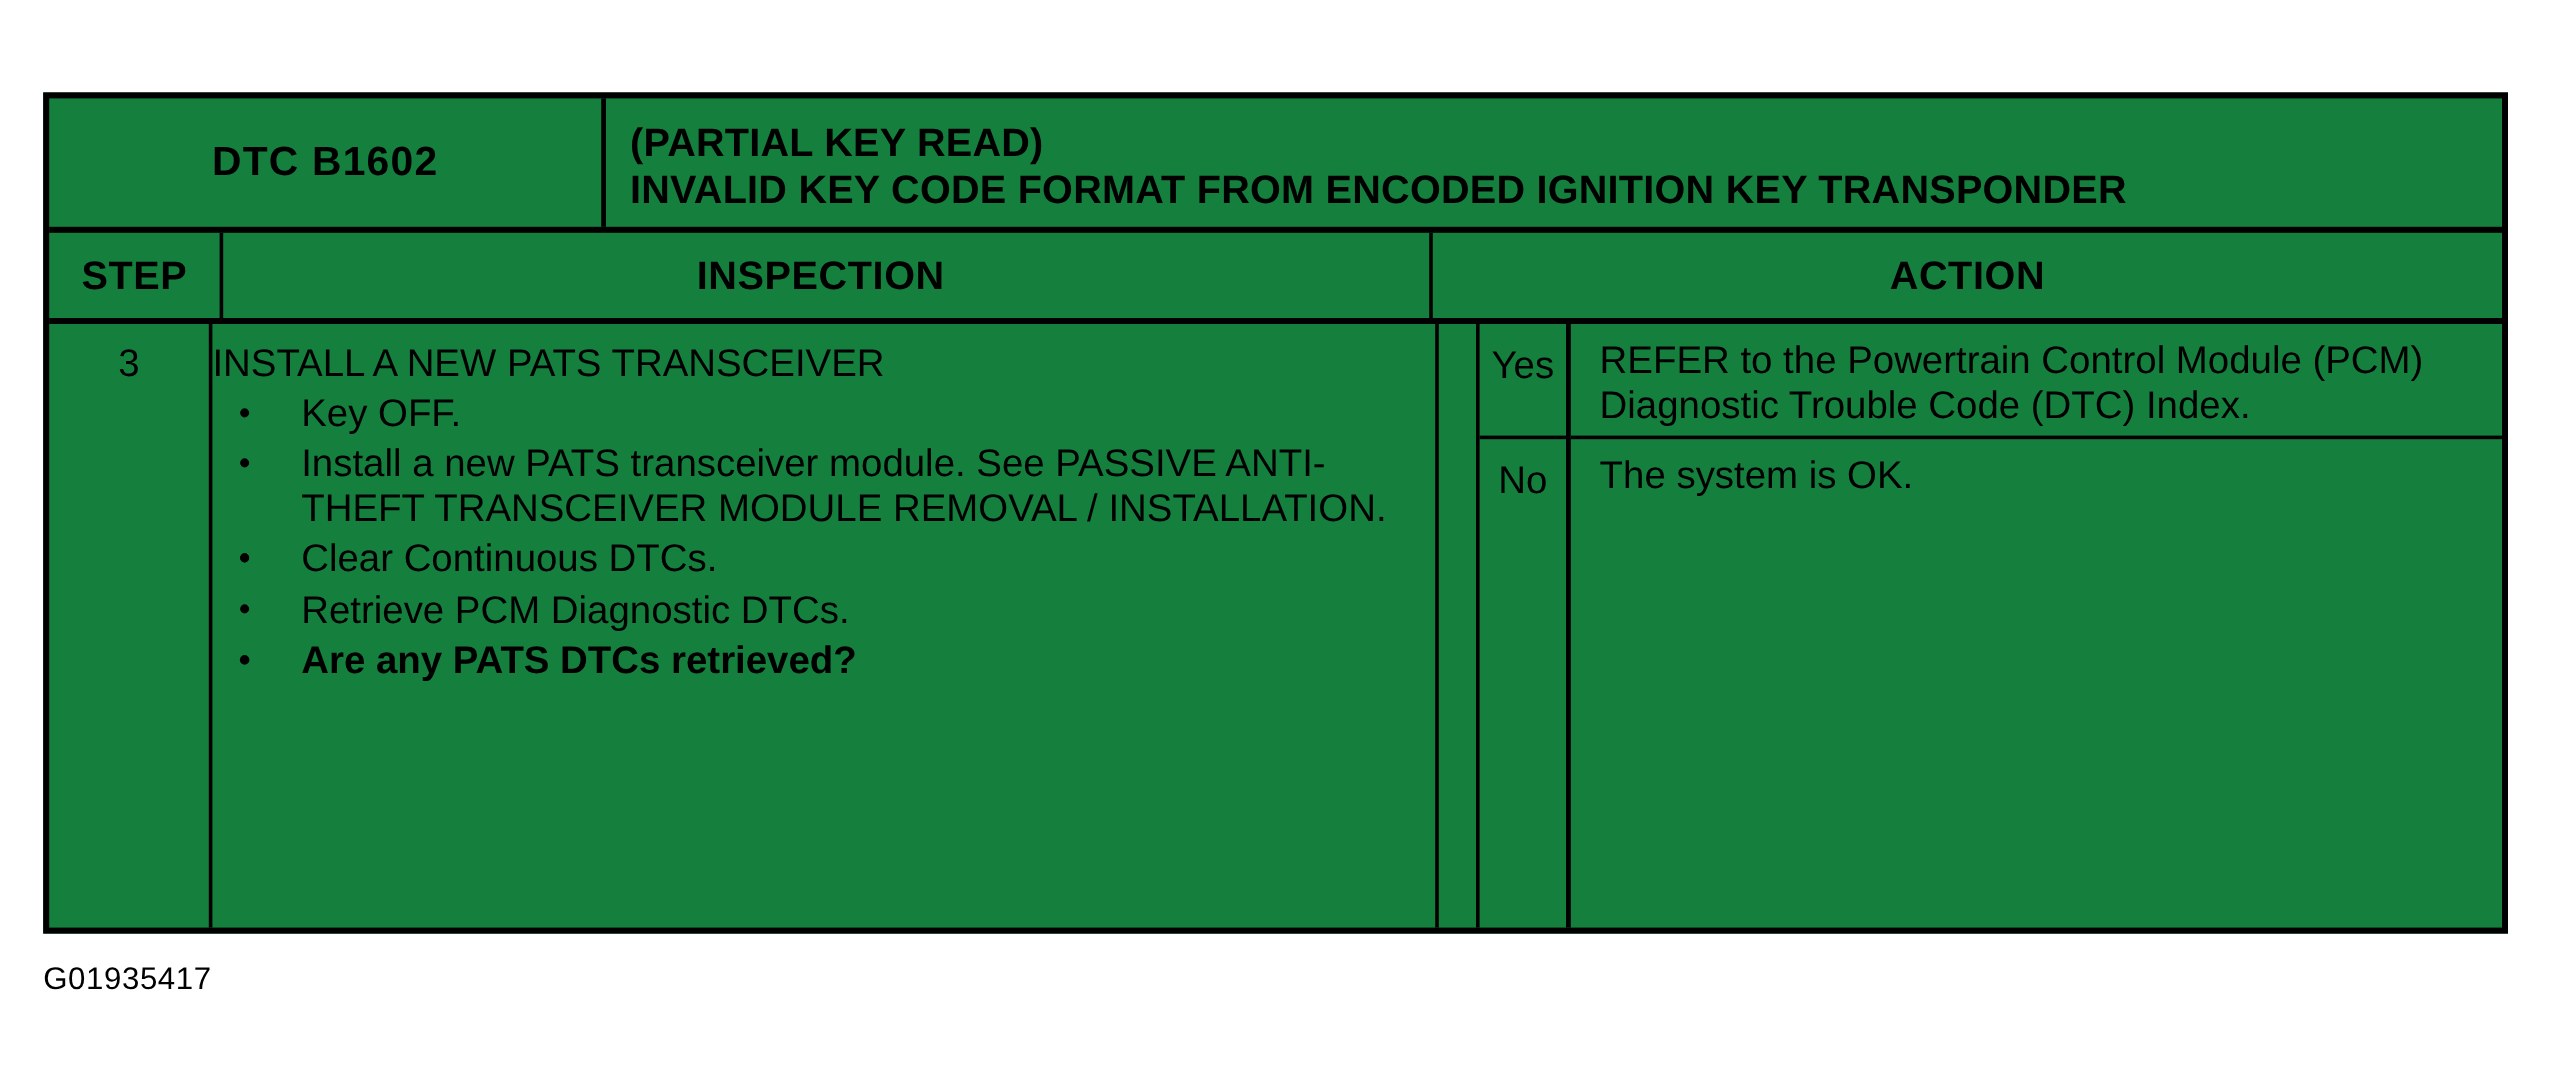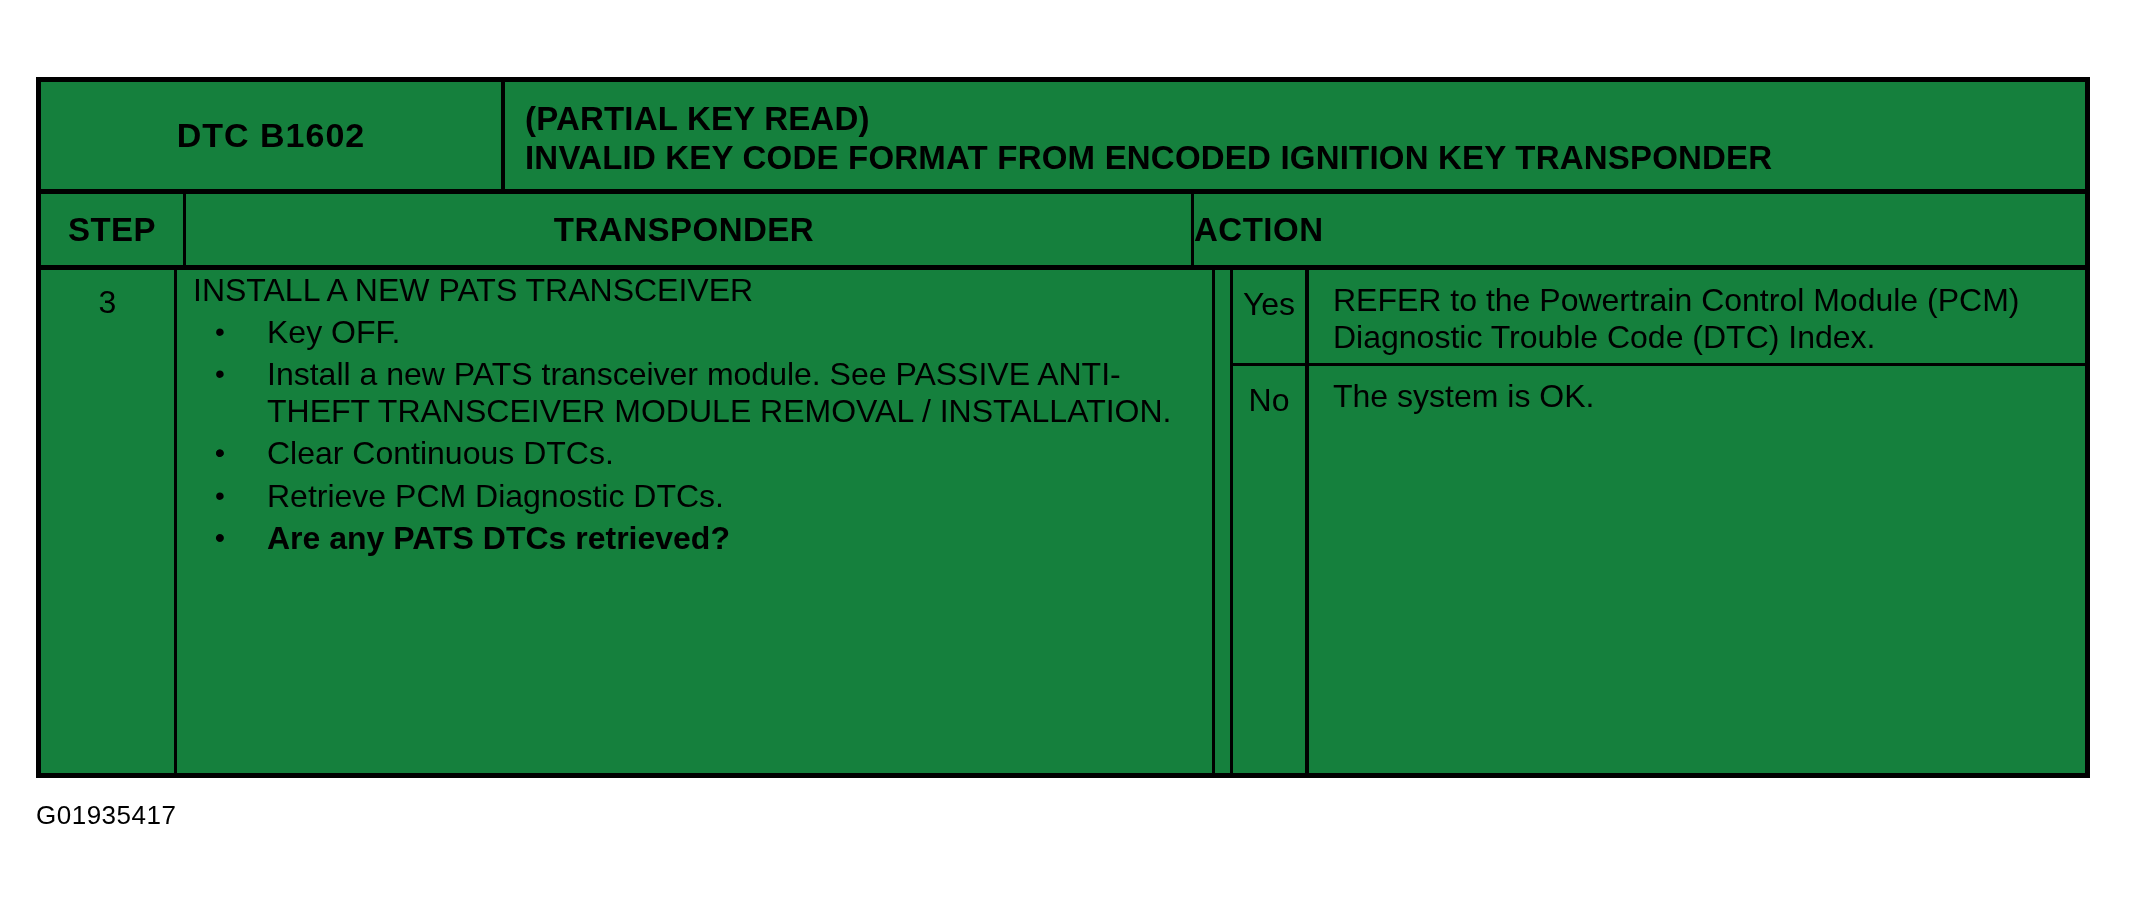--- a/index.html
+++ b/index.html
@@ -111,21 +111,21 @@
     height: 100%;
     box-sizing: border-box;
     border-right: 3px solid #000;
     display: flex; align-items: center; justify-content: center;
   }
   .colhdr-action {
     position: absolute;
     left: 1153px; top: 0;
     right: 0; height: 100%;
     box-sizing: border-box;
-    display: flex; align-items: center; justify-content: flex-start; border-radius: 25px;
+    display: flex; align-items: center; justify-content: center; border-radius: 25px;
   }
   .colhdr-text {
     font-size: 33px;
     font-weight: bold;
     letter-spacing: 0.5px;
   }
 
   
   .body-row {
     position: absolute;
@@ -142,26 +142,26 @@
     border-right: 3px solid #000;
     padding-top: 16px;
     text-align: center;
   }
   .cell-step-num {
     font-size: 32px;
     line-height: 1;
   }
   .cell-inspection {
     position: absolute;
-    left: 136px; top: 0;
+    left: 120px; top: 0;
     width: 1038px;           
     height: 100%;
     box-sizing: border-box;
     border-right: 3px solid #000;
-    padding: 0 8px 0 16px;
+    padding: 12px 8px 0 16px;
   }
   .insp-title {
     font-size: 32px;
     line-height: 1.16;
     margin: 2px 0 2px 0;
     white-space: nowrap;
   }
   .insp-list {
     list-style: none;
     margin: 0;
@@ -251,21 +251,21 @@
         <div class="hdr-title-line">(PARTIAL KEY READ)</div>
         <div class="hdr-title-line">INVALID KEY CODE FORMAT FROM ENCODED IGNITION KEY TRANSPONDER</div>
       </div>
     </div>
 
     <div class="colhdr-row">
       <div class="colhdr-step">
         <span class="colhdr-text">STEP</span>
       </div>
       <div class="colhdr-inspection">
-        <span class="colhdr-text">TRANSPONDER</span>
+        <span class="colhdr-text">INSPECTION</span>
       </div>
       <div class="colhdr-action">
         <span class="colhdr-text">ACTION</span>
       </div>
     </div>
 
     <div class="body-row">
 
       <div class="cell-step">
         <span class="cell-step-num">3</span>

